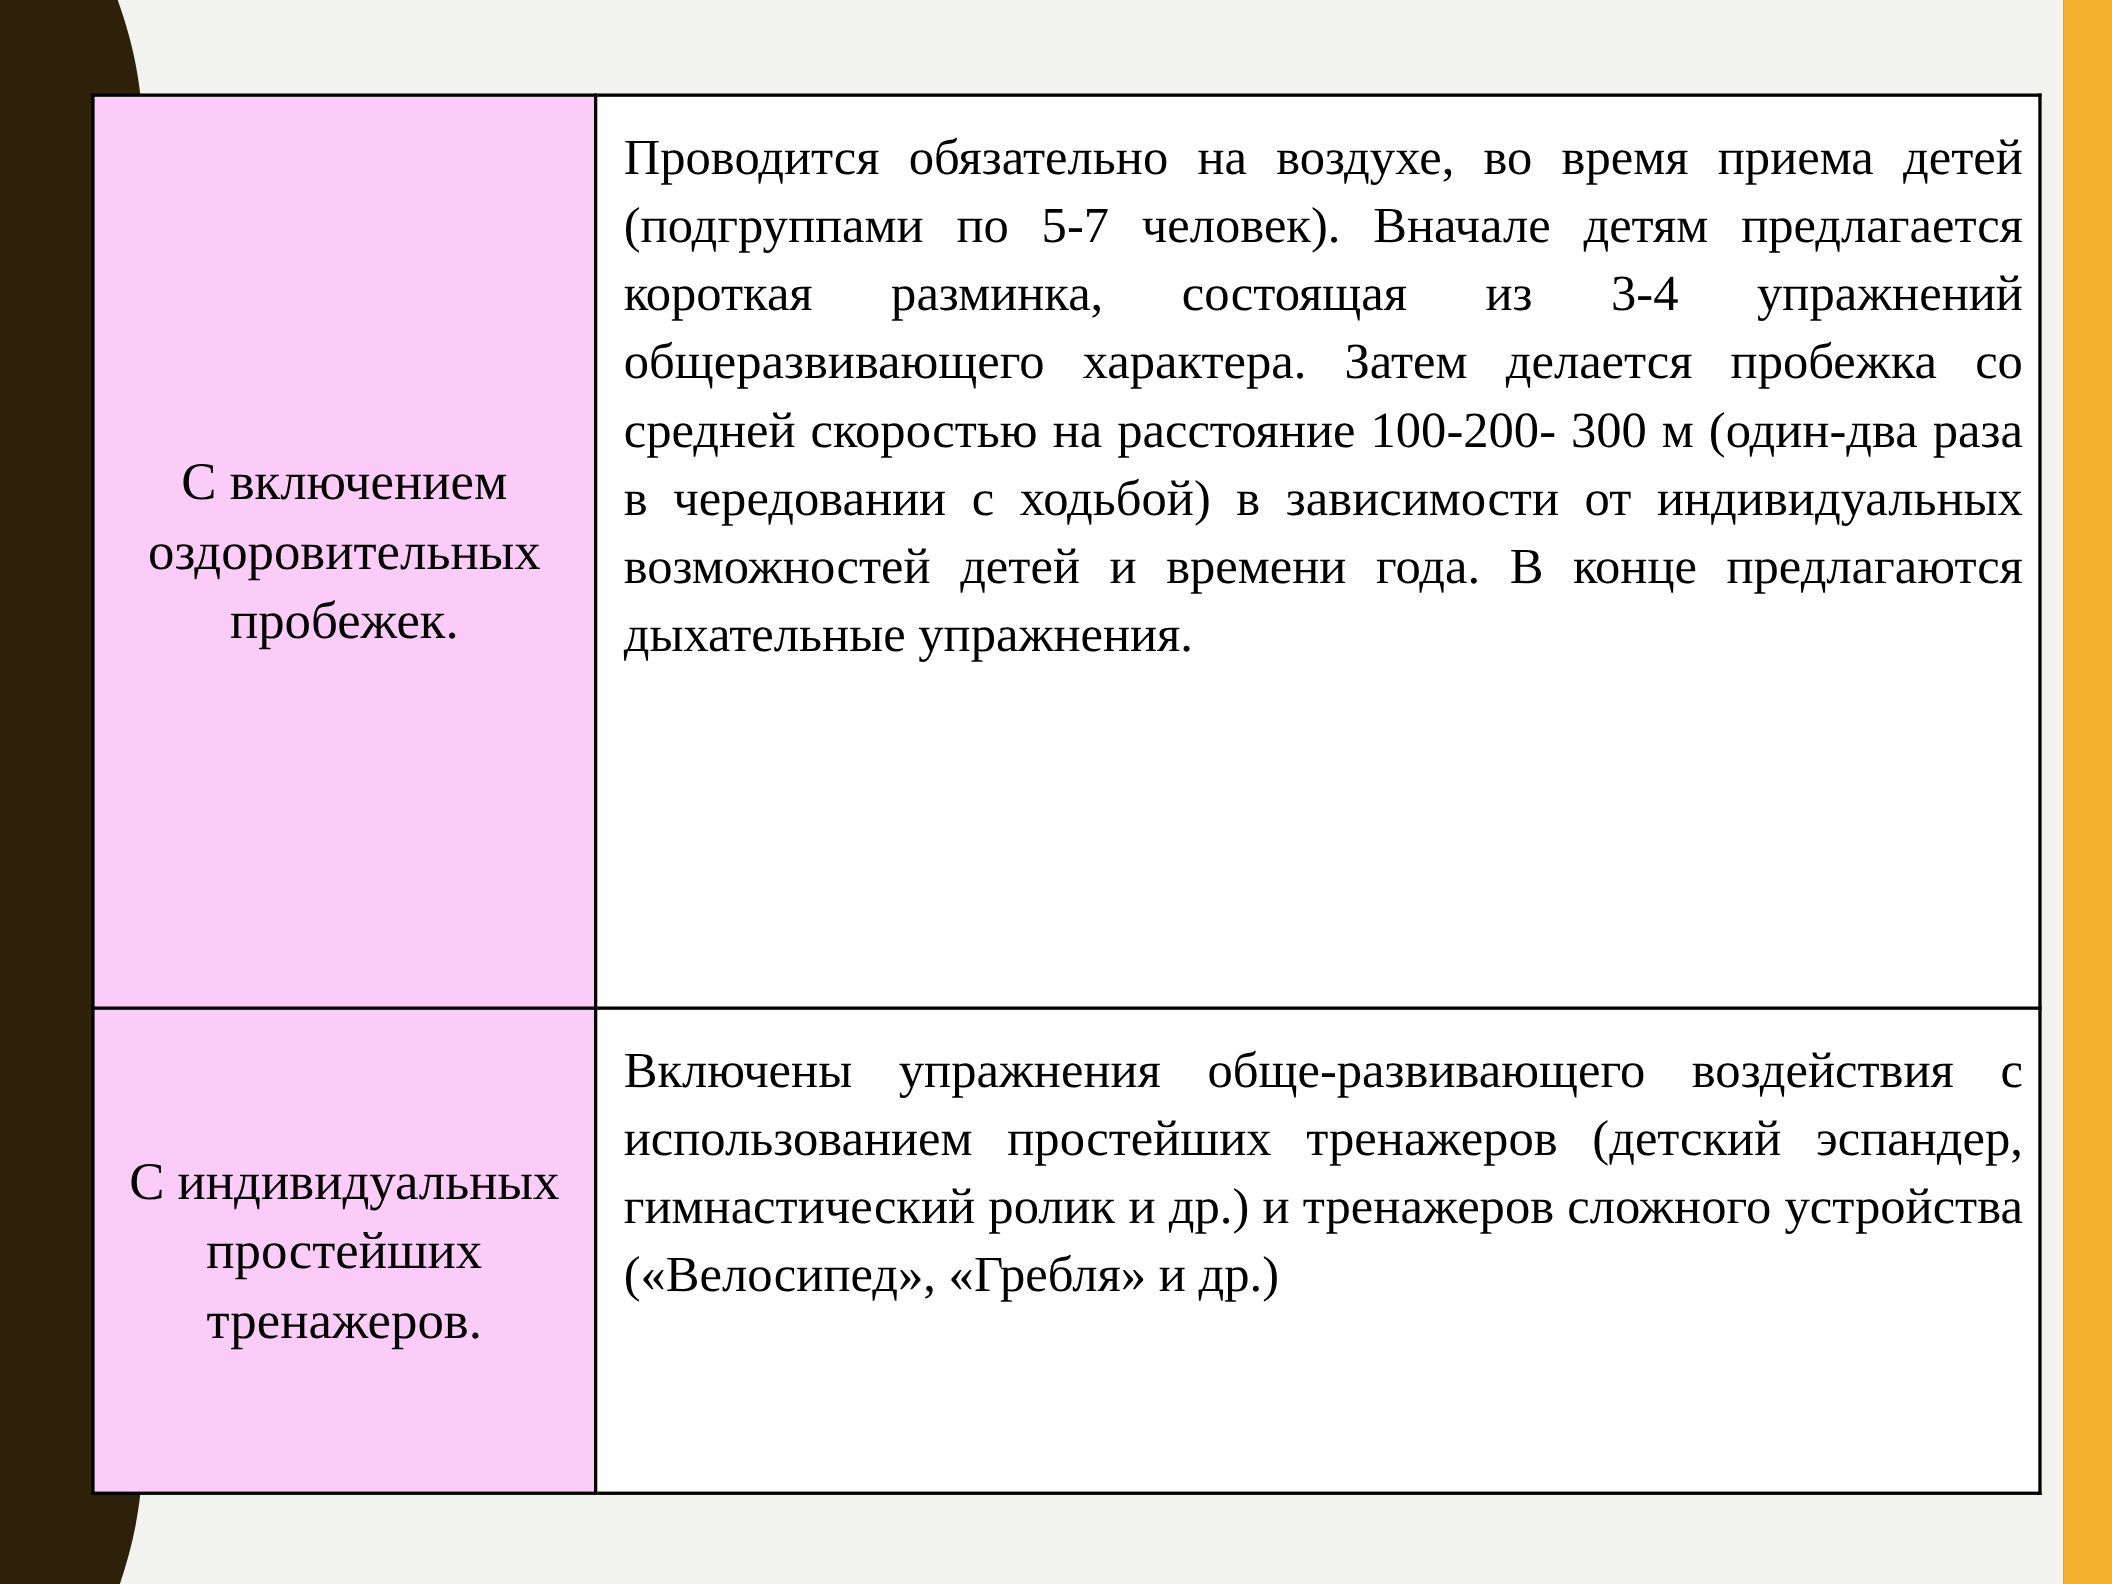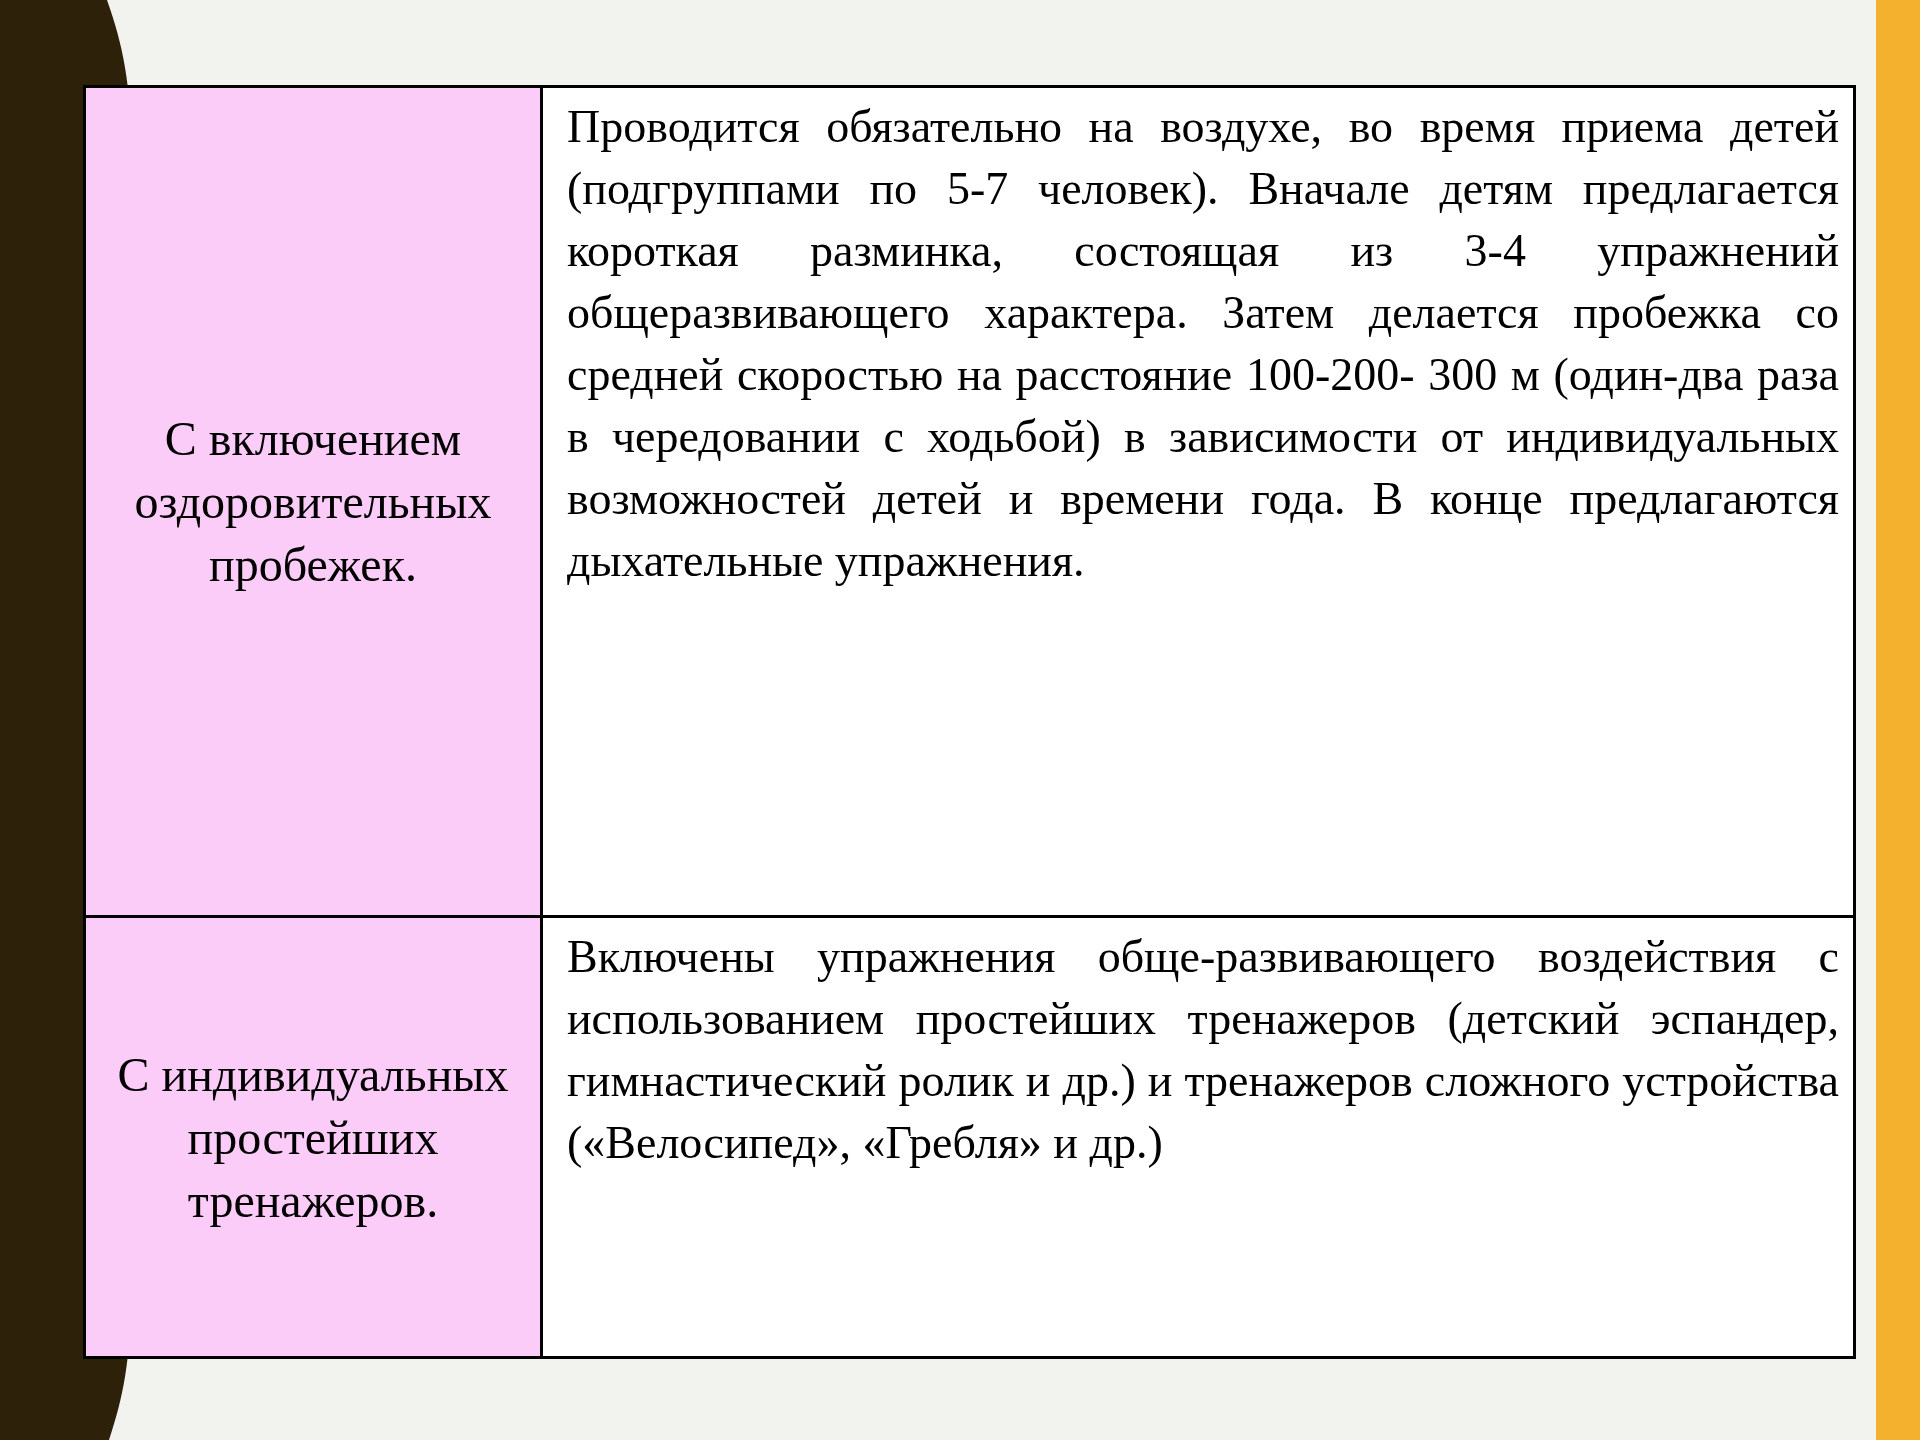--- a/index.html
+++ b/index.html
@@ -37,21 +37,21 @@
     text-align:center;vertical-align:middle;
     font-size:48px;line-height:63px;
     padding:16px 28px;
     margin-top:44px;
   }
   .desc-cell{
     background:var(--cell-white);
     vertical-align:top;
     text-align:justify;
     font-size:46px;line-height:62px;
-    padding:8px 14px 8px 24px;
+    padding:24px 14px 8px 24px;
   }
   .desc-text{width:100%;}
 </style>
 </head>
 <body>
 
 <div class="slide">
 
   <svg class="bg-svg" viewBox="0 0 1920 1440" aria-hidden="true">
     <rect x="0" y="0" width="1920" height="1440" fill="var(--background-brown)"></rect>

